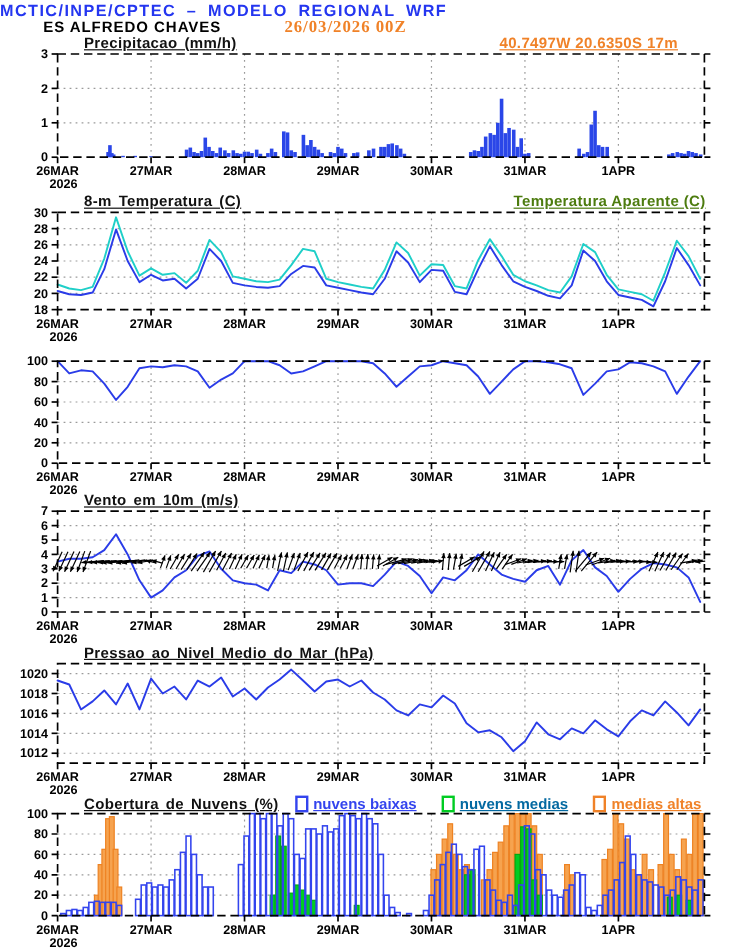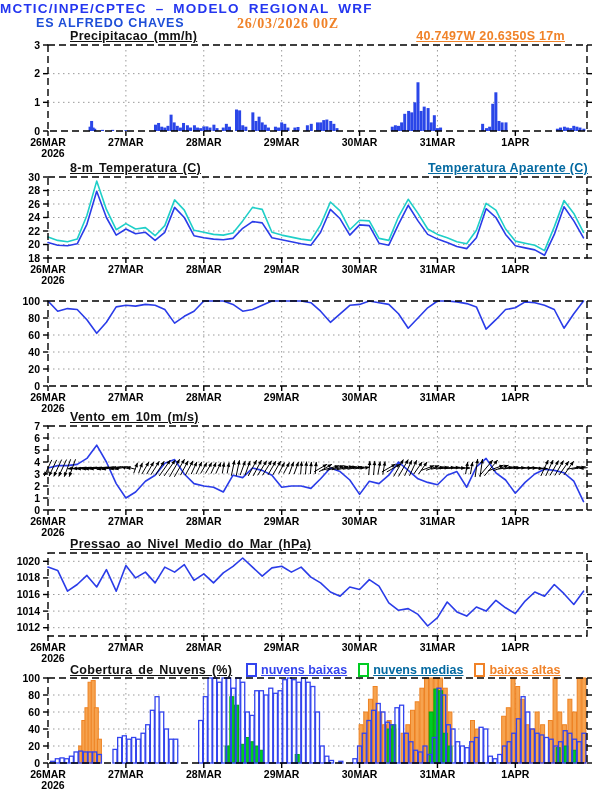--- a/index.html
+++ b/index.html
@@ -8,62 +8,62 @@
   .hdr{position:absolute;top:1px;left:0;width:100%;
        font-size:13.5px;font-weight:bold;letter-spacing:1.2px;word-spacing:4px;}
   .station{position:absolute;top:16px;left:36px;font-size:12.5px;font-weight:bold;letter-spacing:0.8px;}
   .run{position:absolute;top:16px;left:237px;font-size:14px;font-weight:bold;letter-spacing:0.8px;font-family:Liberation Serif, serif;}
   .ptitle{position:absolute;font-size:12.5px;font-weight:bold;color:#111;
           text-decoration:underline;letter-spacing:0.3px;word-spacing:2px;white-space:nowrap;padding-left:10px;}
   .coords{position:absolute;left:330px;width:235px;text-align:right;font-size:12.5px;
           font-weight:bold;text-decoration:underline;letter-spacing:0.3px;white-space:nowrap;}
   .rlabel{position:absolute;left:330px;width:258px;text-align:right;font-size:12.5px;
           font-weight:bold;text-decoration:underline;letter-spacing:0.3px;white-space:nowrap;}
-  .legend{position:absolute;left:246px;top:663px;display:flex;gap:11px;align-items:center;}
+  .legend{position:absolute;left:246px;top:663px;display:flex;gap:21px;align-items:center;}
   .lgitem{display:flex;align-items:center;gap:4px;font-size:12.5px;font-weight:bold;
           text-decoration:underline;white-space:nowrap;}
   .lgsq{width:7px;height:10px;border:2px solid #000;display:inline-block;background:#fff;}
   svg{position:absolute;top:0;left:0;}
   .grid{stroke:#9a9a9a;stroke-width:1;stroke-dasharray:1.5,3.5;}
   .frame{fill:none;stroke:#000;stroke-width:1.4;stroke-dasharray:7,4;}
   .tick{stroke:#000;stroke-width:1.4;}
   .ticklabel,.daylabel{font-family:"Liberation Sans",sans-serif;font-size:10.5px;font-weight:bold;fill:#000;}
 </style>
 </head>
 <body>
 
 <div class="page">
   <div class="hdr" style="color: rgb(36, 54, 240);">MCTIC/INPE/CPTEC – MODELO REGIONAL WRF</div>
-  <div class="station" style="color: #1d4ed8;">ES ALFREDO CHAVES</div>
+  <div class="station" style="color: #000000;">ES ALFREDO CHAVES</div>
   <div class="run" style="color: rgb(240, 130, 40);">26/03/2026 00Z</div>
 
   <div class="ptitle" style="left:60px;top:29px;">Precipitacao (mm/h)</div>
   <div class="coords" style="top: 29px; color: rgb(240, 130, 40);">40.7497W 20.6350S 17m</div>
 
   <div class="ptitle" style="left:60px;top:161px;">8-m Temperatura (C)</div>
-  <div class="rlabel" style="top: 161px; color: #0369a1;">Temperatura Aparente (C)</div>
+  <div class="rlabel" style="top: 161px; color: #4d7c0f;">Temperatura Aparente (C)</div>
 
 
   <div class="ptitle" style="left:60px;top:410px;">Vento em 10m (m/s)</div>
 
   <div class="ptitle" style="left:60px;top:663px;">Cobertura de Nuvens (%)</div>
 
   <div class="ptitle" style="left:60px;top:537px;">Pressao ao Nivel Medio do Mar (hPa)</div>
   <div class="legend">
     <span class="lgitem" style="color: rgb(51, 68, 238);">
       <span class="lgsq" style="border-color: rgb(51, 68, 238);"></span>
       <span>nuvens baixas</span>
     </span>
     <span class="lgitem" style="color: #0369a1;">
       <span class="lgsq" style="border-color: rgb(0, 204, 34);"></span>
       <span>nuvens medias</span>
     </span>
     <span class="lgitem" style="color: rgb(240, 130, 40);">
       <span class="lgsq" style="border-color: rgb(240, 130, 40);"></span>
-      <span>baixas altas</span>
+      <span>medias altas</span>
     </span>
   </div>
 
   <svg id="canvas" width="612" height="792" viewBox="0 0 612 792">
       <g>
         <line x1="125.89017341040463" y1="45" x2="125.89017341040463" y2="131" class="grid"></line>
         <line x1="203.78034682080926" y1="45" x2="203.78034682080926" y2="131" class="grid"></line>
         <line x1="281.6705202312139" y1="45" x2="281.6705202312139" y2="131" class="grid"></line>
         <line x1="359.5606936416185" y1="45" x2="359.5606936416185" y2="131" class="grid"></line>
         <line x1="437.4508670520231" y1="45" x2="437.4508670520231" y2="131" class="grid"></line>

